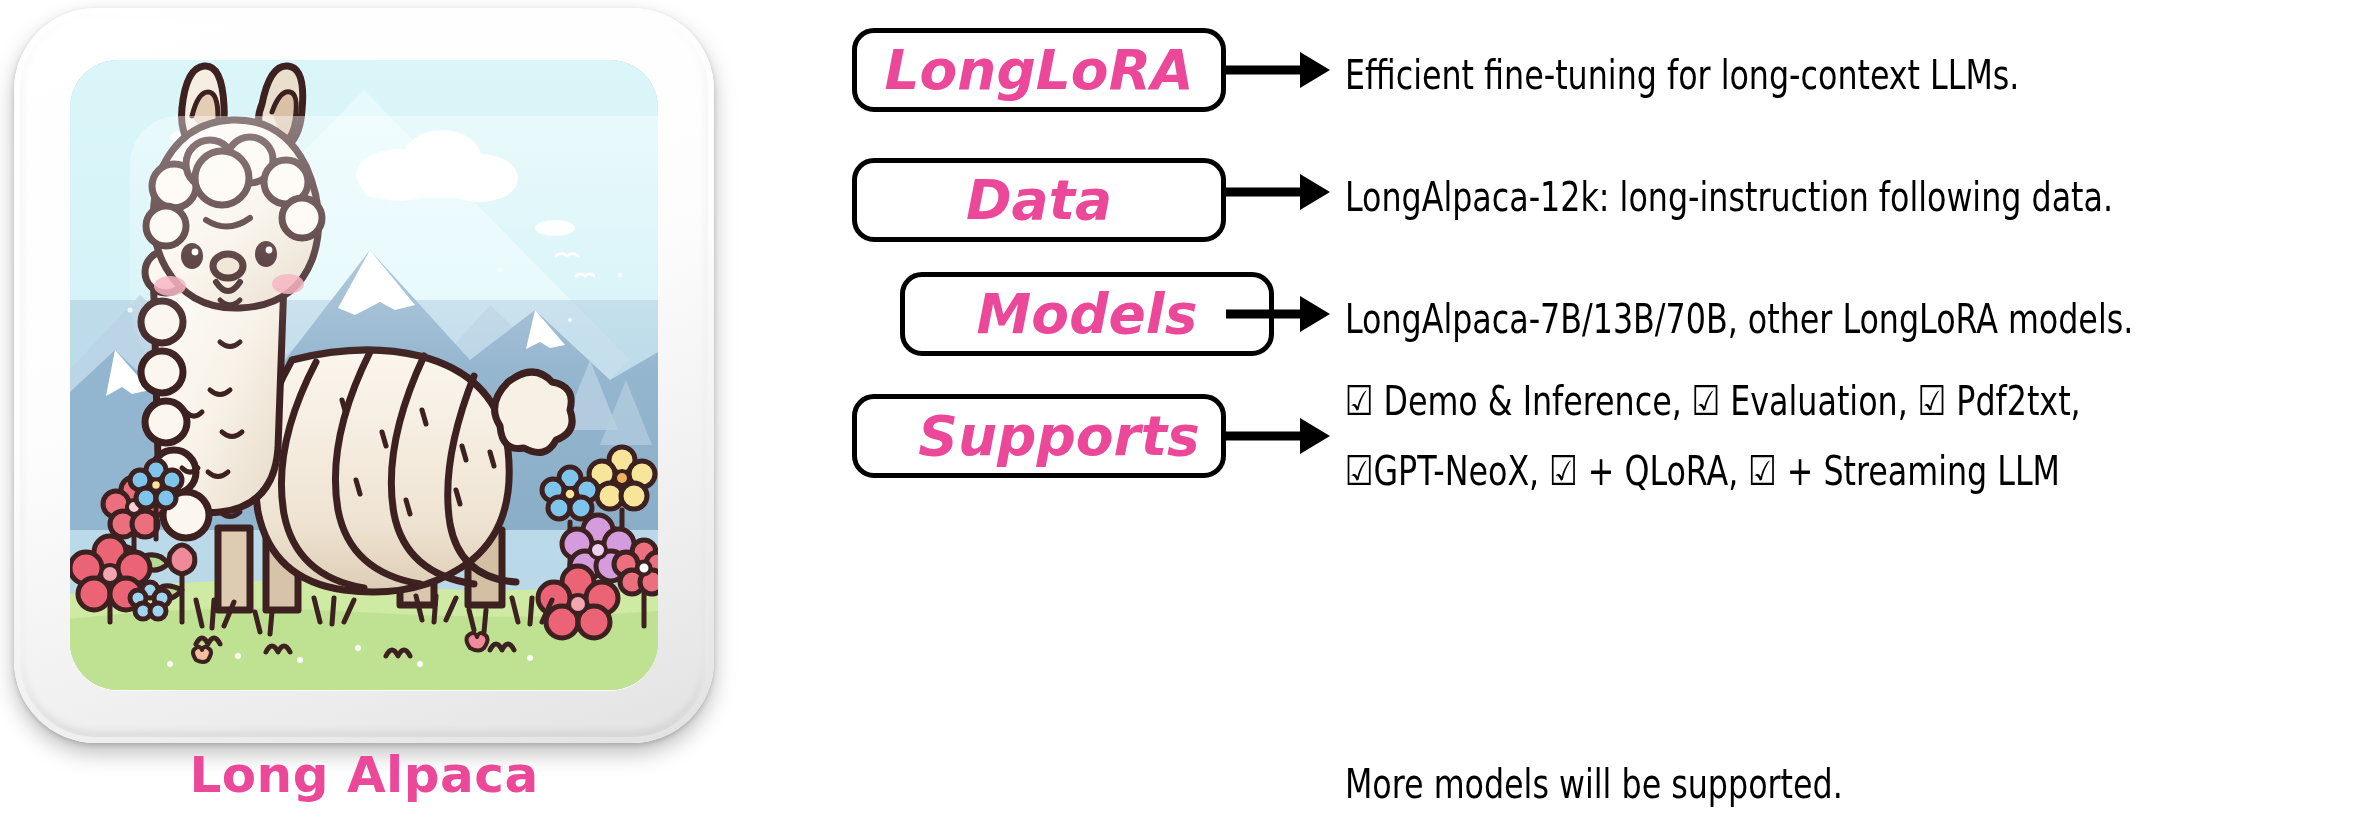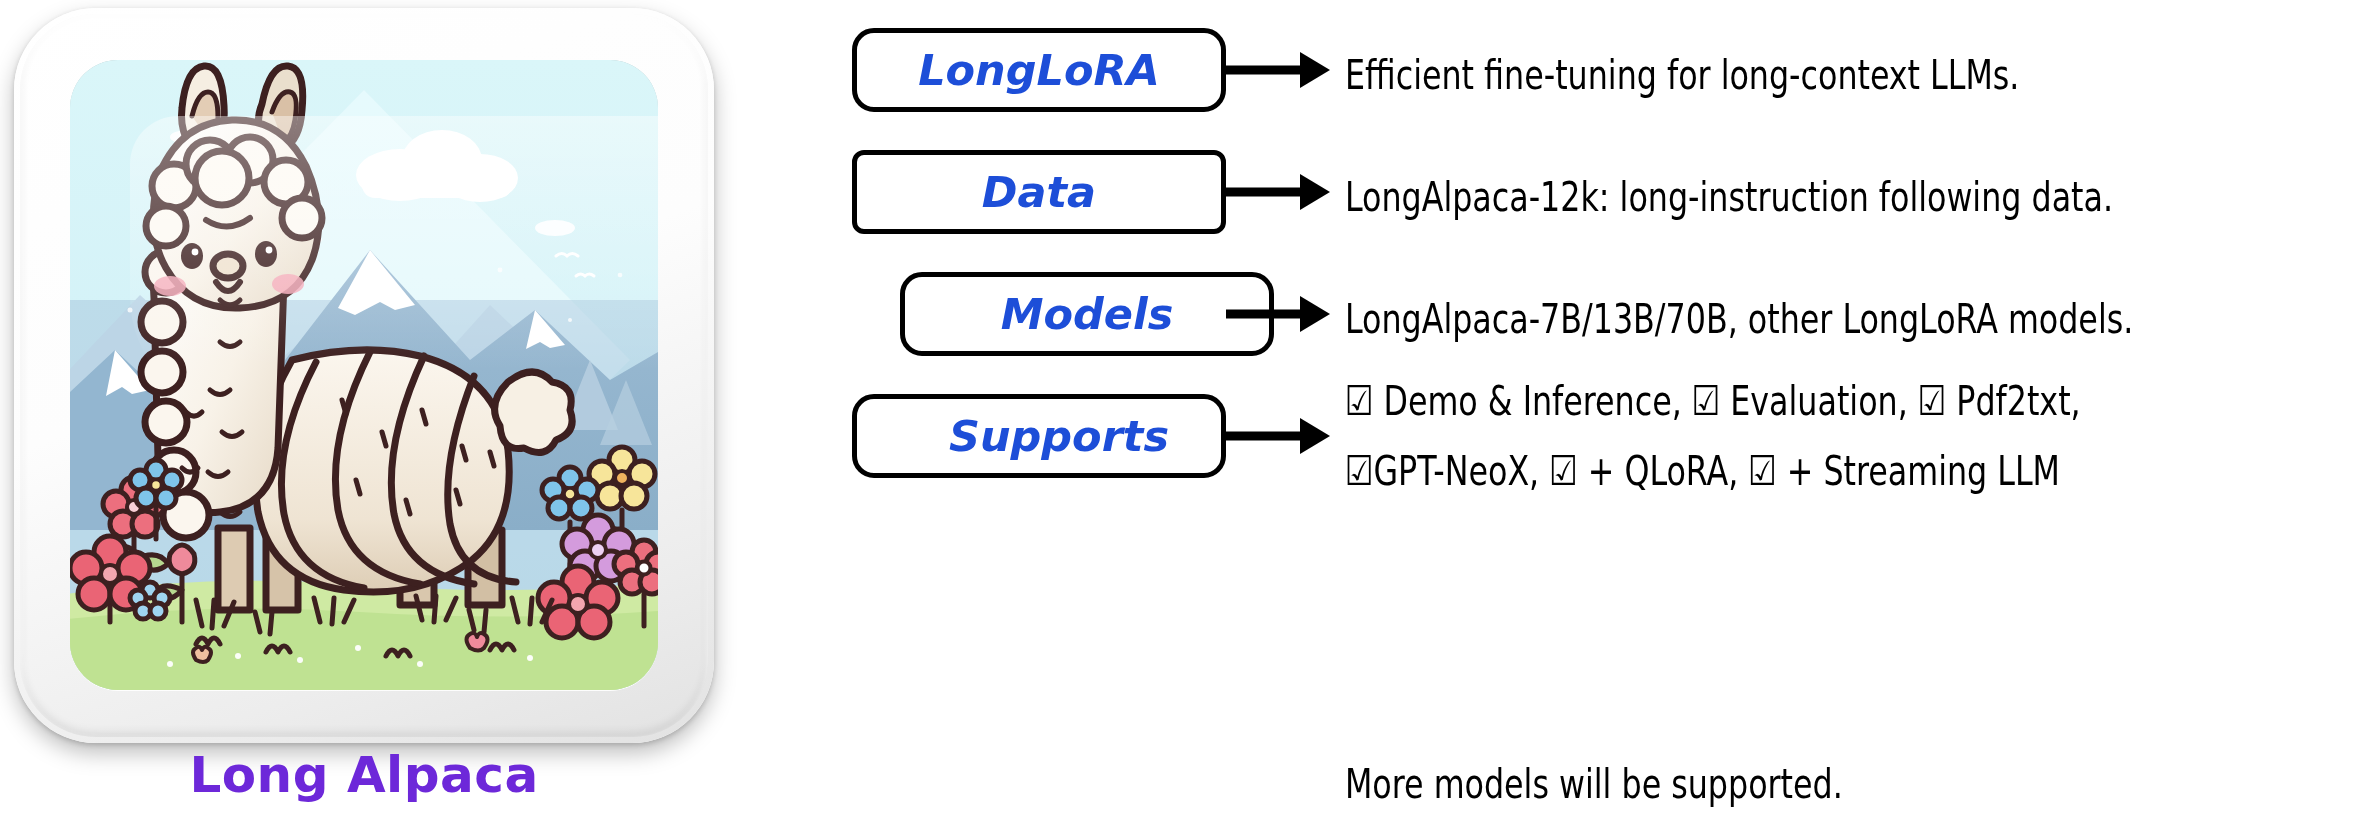--- a/index.html
+++ b/index.html
@@ -29,35 +29,35 @@
     position:absolute;left:60px;top:56px;width:580px;height:300px;border-radius:48px 48px 140px 120px;
     background:linear-gradient(180deg,rgba(255,255,255,.42),rgba(255,255,255,0) 85%);
     pointer-events:none;z-index:40;
   }
   .art{position:absolute;inset:0;}
   .art svg{display:block;width:100%;height:100%;}
 
   
   .caption{
     position:absolute;left:14px;top:746px;width:700px;text-align:center;
-    font-family:"DejaVu Sans",sans-serif;font-weight:bold;font-size:50px;color:#6d28d9;
+    font-family:"DejaVu Sans",sans-serif;font-weight:bold;font-size:50px;color:#ec4899;
     letter-spacing:.5px;
   }
 
   
   .rows{position:absolute;left:840px;top:0;width:1537px;height:840px;}
   .row{position:absolute;left:0;}
   .node{
     position:absolute;left:12px;width:374px;height:84px;
     border:5px solid #000;border-radius:22px;background:#fff;
     display:flex;align-items:center;justify-content:center;box-sizing:border-box;
   }
   .node span{
     font-family:"DejaVu Sans",sans-serif;font-style:italic;font-weight:600;
-    font-size:43px;color:#1d4ed8;line-height:1;text-align:center;
+    font-size:55px;color:#ec4899;line-height:1;text-align:center;
   }
   .arrow{position:absolute;left:386px;width:110px;height:84px;}
   .arrow svg{display:block;}
   .desc{
     position:absolute;left:505px;width:1030px;
     font-family:"DejaVu Sans Condensed","DejaVu Sans",sans-serif;
     font-size:41px;color:#000;line-height:1.42;
     font-stretch:condensed;
     transform:scaleX(.86);transform-origin:left center;
     white-space:nowrap;
@@ -371,21 +371,21 @@
       <div class="arrow" style="top:0;">
         <svg width="110" height="84" viewBox="0 0 110 84">
           <path d="M0,42 L80,42" stroke="#000" stroke-width="9"></path>
           <path d="M74,24 L104,42 L74,60 Z" fill="#000"></path>
         </svg>
       </div>
       <div class="desc" style="top:18px;">Efficient fine-tuning for long-context LLMs.</div>
     </div>
 
     <div class="row" style="top:150px;height:84px;">
-      <div class="node" style="top:0;border-radius:12px;">
+      <div class="node" style="top:8px;">
         <span>Data</span>
       </div>
       <div class="arrow" style="top:0;">
         <svg width="110" height="84" viewBox="0 0 110 84">
           <path d="M0,42 L80,42" stroke="#000" stroke-width="9"></path>
           <path d="M74,24 L104,42 L74,60 Z" fill="#000"></path>
         </svg>
       </div>
       <div class="desc" style="top:18px;">LongAlpaca-12k: long-instruction following data.</div>
     </div>

